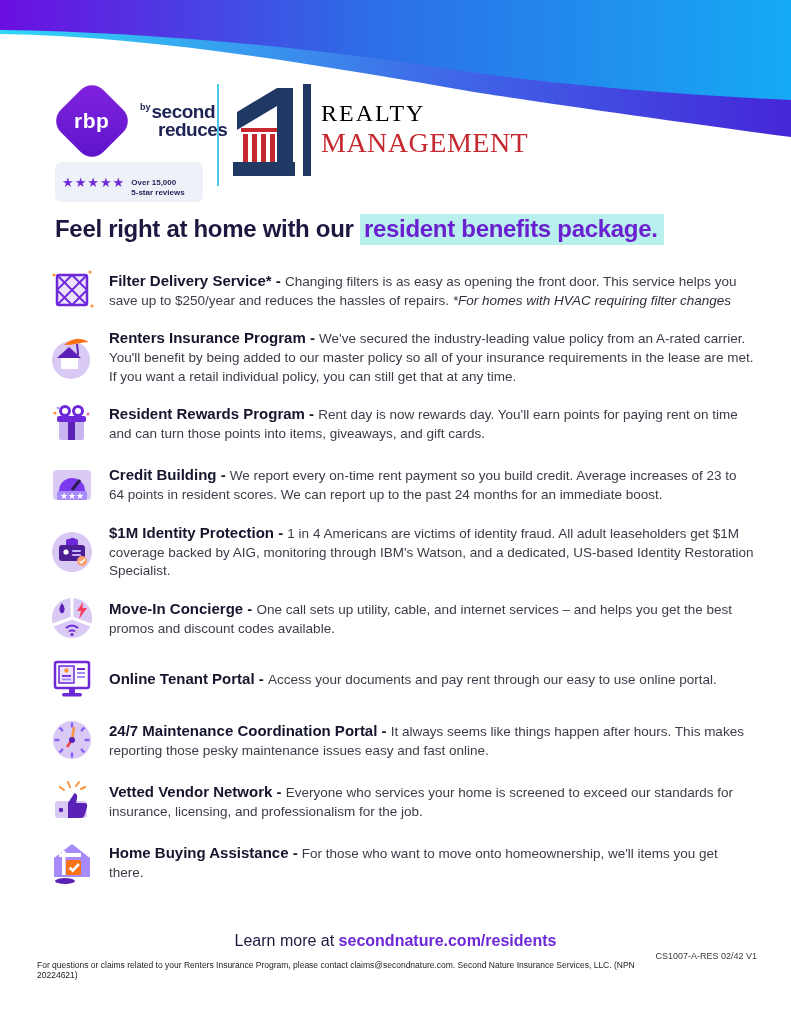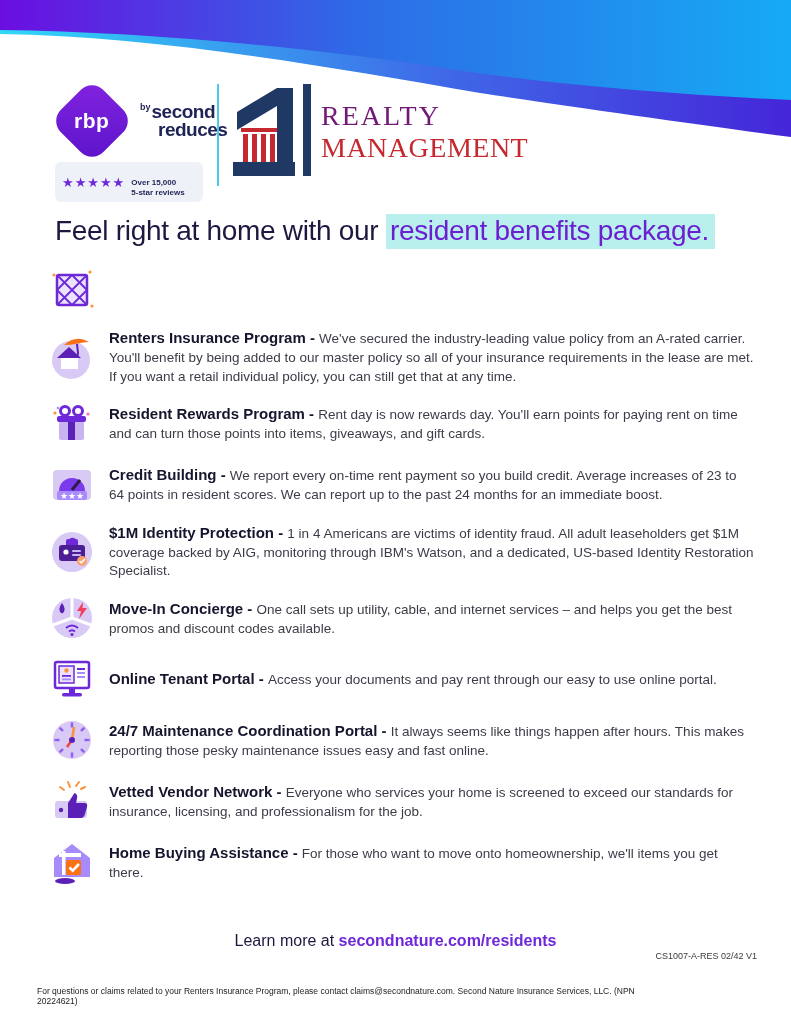--- a/index.html
+++ b/index.html
@@ -39,41 +39,41 @@
   }
   .stars { color:#6d28d9; font-size:13px; letter-spacing:1px; white-space:nowrap; }
   .review-text { font-size:8px; font-weight:bold; color:#1e2356; line-height:1.25;margin-top:12px; }
 
   .logo-divider { width:2px; height:102px; background:#4cc9ea; margin:0 14px 0 14px; }
 
   .one-logo { display:flex; align-items:stretch; height:92px; }
   .one-glyph { width:62px; height:92px; }
   .one-bar { width:8px; background:#1f3864; margin:0 10px 0 8px; }
   .realty-text { font-family:"Liberation Serif", serif; padding-top:16px; line-height:1.13; }
-  .realty-line1 { color:#701a75; font-size:28px; letter-spacing:2px; }
+  .realty-line1 { color:#000000; font-size:24px; letter-spacing:2px; }
   .realty-line2 { color:#c5282f; font-size:28px; letter-spacing:.5px; }
 
   
-  .headline { position:absolute; top:215px; left:55px; width:700px; font-size:28px; font-weight:normal; color:#1c1840; letter-spacing:-.3px; }
+  .headline { position:absolute; top:215px; left:55px; width:700px; font-size:24px; font-weight:bold; color:#1c1840; letter-spacing:-.3px; }
   .headline .hl { color:#6a1fd0; background:#b9efec; padding:1px 6px 3px 4px; }
 
   
   .benefits { position:absolute; top:266px; left:48px; width:706px; }
   .benefit { display:flex; align-items:center; gap:13px; min-height:48px; margin-bottom:13px; }
   .benefit-icon { width:48px; height:48px; flex:0 0 auto; }
   .benefit-icon svg { width:48px; height:48px; display:block; }
   .benefit-text { font-size:13.5px; color:#3c3c49; line-height:1.4; width:645px; }
   .benefit-title { font-weight:bold; font-size:15px; color:#15152e; }
   .benefit-note { font-style:italic; color:#2f2f3c; }
 
   
   .learn-more { position:absolute; top:932px; left:0; width:791px; text-align:center; font-size:16px; color:#1c1840; }
   .learn-more .lm-link { color:#6d28d9; font-weight:bold; }
   .doc-code { position:absolute; top:951px; right:34px; font-size:9px; color:#3a3a3a; }
-  .fine-print { position:absolute; top:986px; left:37px; width:620px; font-size:8.5px; color:#222; }
+  .fine-print { position:absolute; top:960px; left:37px; width:620px; font-size:8.5px; color:#222; }
 </style>
 </head>
 <body>
 
 <div class="page">
 
   <div class="wave">
     <svg viewBox="0 0 791 190" preserveAspectRatio="none" aria-hidden="true">
       <defs>
         <linearGradient id="gU" x1="0" y1="0" x2="1" y2="0">
@@ -145,20 +145,23 @@
     <div class="benefit">
       <span class="benefit-icon">
           <svg viewBox="0 0 48 48">
             <circle cx="6" cy="9" r="1.6" fill="#fb923c"></circle>
             <circle cx="42" cy="6" r="1.6" fill="#fb923c"></circle>
             <circle cx="44" cy="40" r="1.6" fill="#fb923c"></circle>
             <rect x="9" y="9" width="30" height="30" rx="2" fill="#ece2fb" stroke="#6d28d9" stroke-width="2.5"></rect>
             <path d="M9 9 L39 39 M39 9 L9 39 M24 9 L9 24 M24 9 L39 24 M9 24 L24 39 M39 24 L24 39" stroke="#6d28d9" stroke-width="1.8" fill="none"></path>
           </svg>
         </span>
+      <div class="benefit-text">
+        <span class="benefit-title">Filter Delivery Service* - </span><span class="benefit-body">Changing filters is as easy as opening the front door. This service helps you save up to $250/year and reduces the hassles of repairs.</span><span class="benefit-note"> *For homes with HVAC requiring filter changes</span>
+      </div>
     </div>
 
     <div class="benefit">
       <span class="benefit-icon">
           <svg viewBox="0 0 48 48">
             <circle cx="23" cy="27" r="19" fill="#d8c9f5"></circle>
             <rect x="13" y="23" width="17" height="13" fill="#ffffff"></rect>
             <polygon points="9,25 21,14 33,25" fill="#5b21b6"></polygon>
             <path d="M16 12 Q28 1 41 9 Q35 9 30 10.5 Q22 12 16 12 Z" fill="#f97316"></path>
             <path d="M29 11 L30 20 q0 4 -3.5 4" stroke="#5b21b6" stroke-width="2" fill="none"></path>

